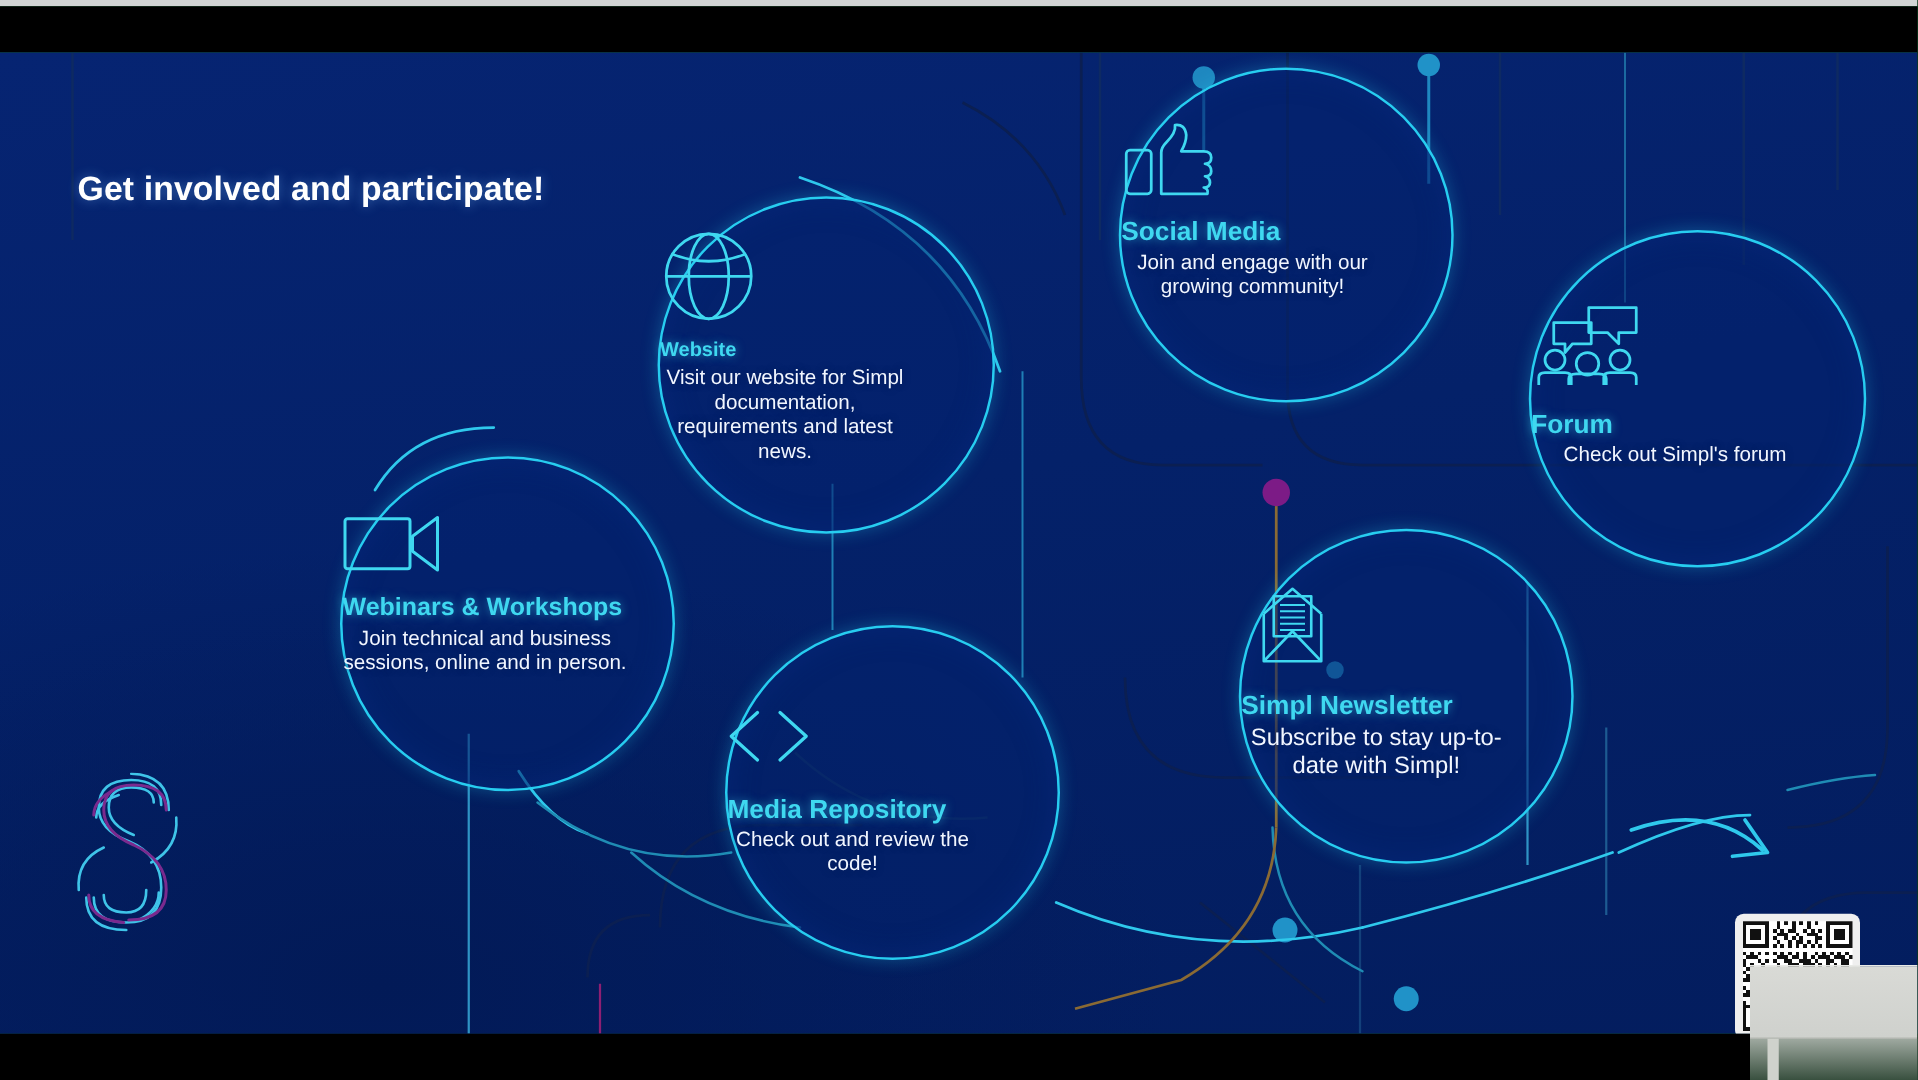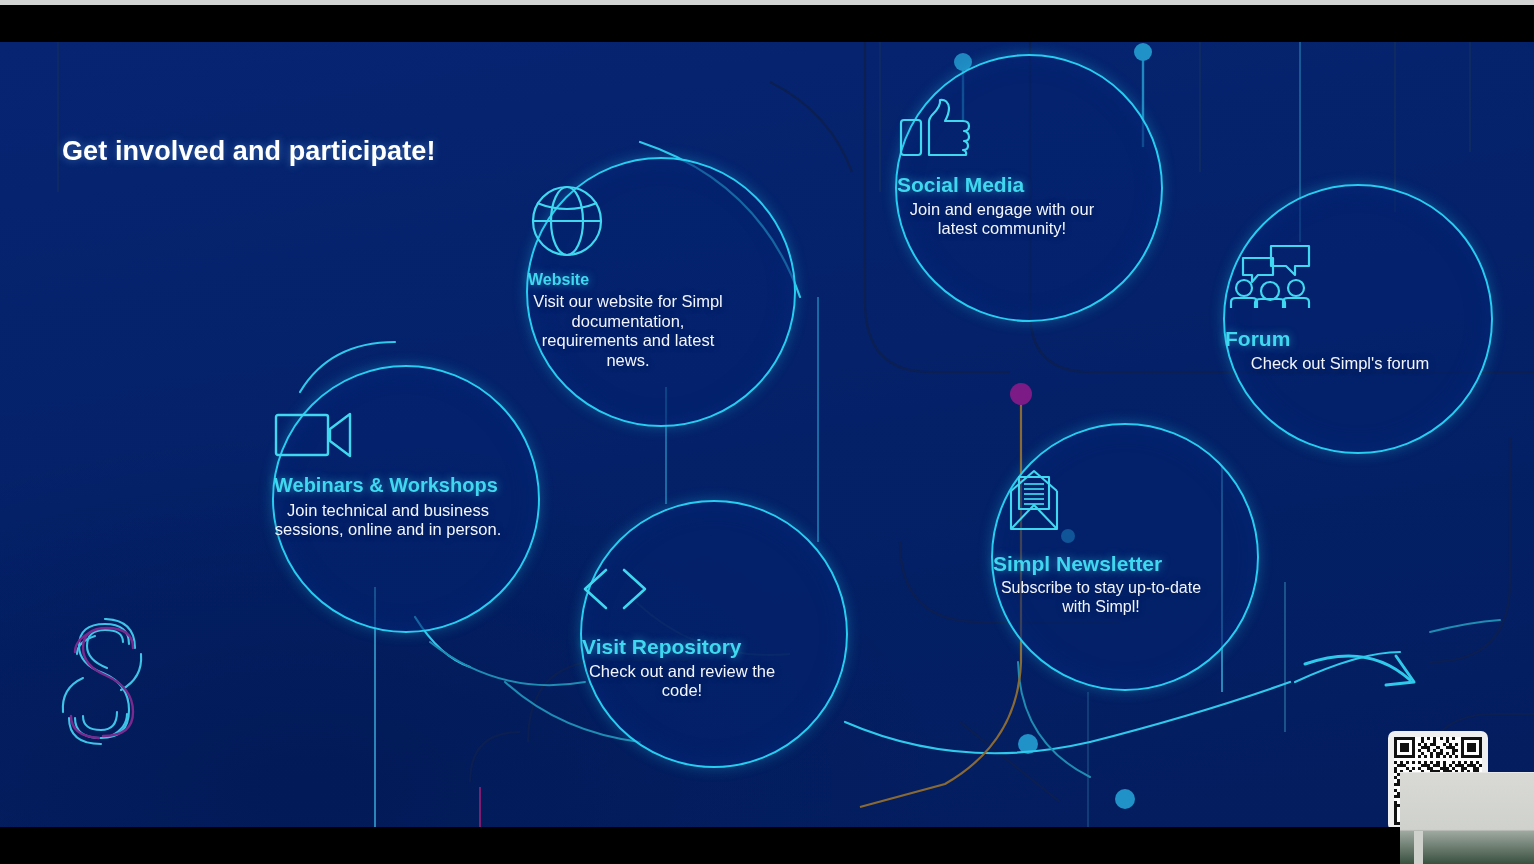--- a/index.html
+++ b/index.html
@@ -68,21 +68,21 @@
   #node-webinars  { left:272px; top:323px; width:268px; height:268px; padding-top:44px; }
   #node-webinars  h3{ font-size:20px; margin-top:12px; }
   #node-webinars  p { font-size:16.5px; margin-top:4px; width:228px; }
 
   #node-code      { left:580px; top:458px; width:268px; height:268px; padding-top:66px; }
   #node-code      h3{ font-size:21px; margin-top:22px; }
   #node-code      p { font-size:16.5px; margin-top:3px; width:200px; }
 
   #node-news      { left:991px; top:381px; width:268px; height:268px; padding-top:38px; }
   #node-news      h3{ font-size:21px; margin-top:16px; }
-  #node-news      p { font-size:16px; margin-top:3px; width:216px; }
+  #node-news      p { font-size:19px; margin-top:3px; width:216px; }
 
   
   .logo{ position:absolute; left:55px; top:576px; width:96px; height:135px; }
 
   
   .scan-text{
     position:absolute; right:152px; top:655px; width:230px;
     text-align:right; color:#eef4ff; font-size:25px; line-height:1.16;
     text-shadow:0 0 8px rgba(10,30,90,.9);
   }
@@ -204,21 +204,21 @@
 
     <div class="node" id="node-social">
       <span class="ico">
         <svg width="82" height="60" viewBox="0 0 82 60" fill="none" stroke="#3fd8f0" stroke-width="2.2" stroke-linejoin="round">
           <rect x="4" y="22" width="20" height="35" rx="3"></rect>
           <path d="M32 57 L32 24 Q32 20 36 16 Q44 8 43 2 Q51 1 52 10 Q52 16 48 23 L66 23 Q72 23 72 28 Q72 33 67 33
                    Q72 34 72 39 Q72 43 67 43 Q71 44 71 48 Q71 52 66 52 Q70 53 69 57 Z"></path>
         </svg>
       </span>
       <h3>Social Media</h3>
-      <p>Join and engage with our latest community!</p>
+      <p>Join and engage with our growing community!</p>
     </div>
 
     <div class="node" id="node-forum">
       <span class="ico">
         <svg width="90" height="66" viewBox="0 0 90 66" fill="none" stroke="#3fd8f0" stroke-width="2.2" stroke-linejoin="round">
           <path d="M46 2 H84 V22 H70 L70 31 L61 22 H46 Z"></path>
           <path d="M18 14 H48 V31 H33 L27 38 L27 31 H18 Z"></path>
           <circle cx="19" cy="44" r="8"></circle>
           <circle cx="45" cy="47" r="9"></circle>
           <circle cx="71" cy="44" r="8"></circle>
@@ -242,21 +242,21 @@
       <p>Join technical and business sessions, online and in person.</p>
     </div>
 
     <div class="node" id="node-code">
       <span class="ico">
         <svg width="66" height="42" viewBox="0 0 66 42" fill="none" stroke="#3fd8f0" stroke-width="2.6" stroke-linecap="round" stroke-linejoin="round">
           <polyline points="24,2 3,21 24,40"></polyline>
           <polyline points="42,2 63,21 42,40"></polyline>
         </svg>
       </span>
-      <h3>Visit Repository</h3>
+      <h3>Media Repository</h3>
       <p>Check out and review the code!</p>
     </div>
 
     <div class="node" id="node-news">
       <span class="ico">
         <svg width="82" height="70" viewBox="0 0 82 70" fill="none" stroke="#3fd8f0" stroke-width="2.1" stroke-linejoin="round">
           <path d="M18 28 L41 8 L64 28"></path>
           <rect x="26" y="14" width="30" height="32"></rect>
           <g stroke-width="1.7">
             <line x1="31" y1="21" x2="51" y2="21"></line>

